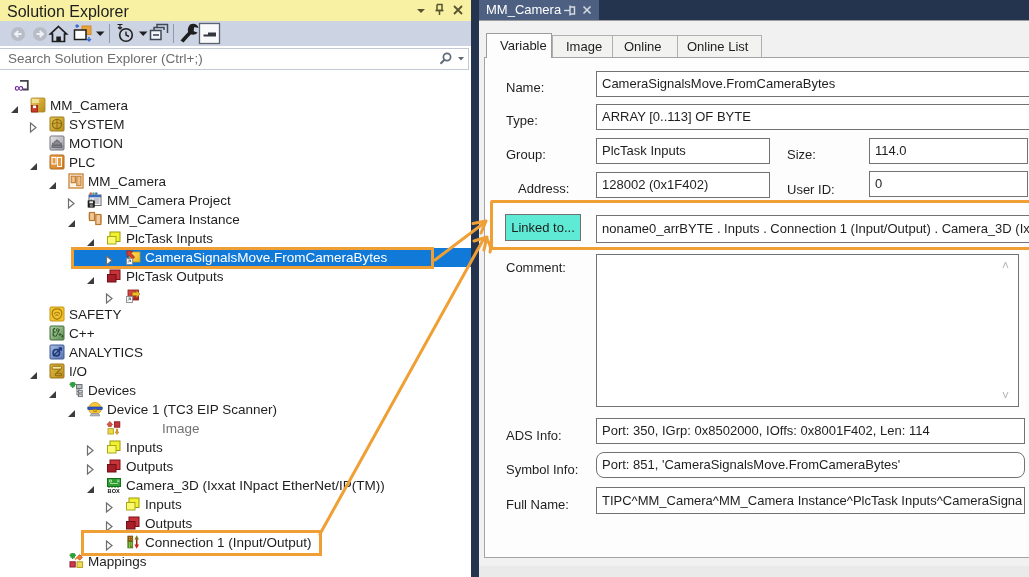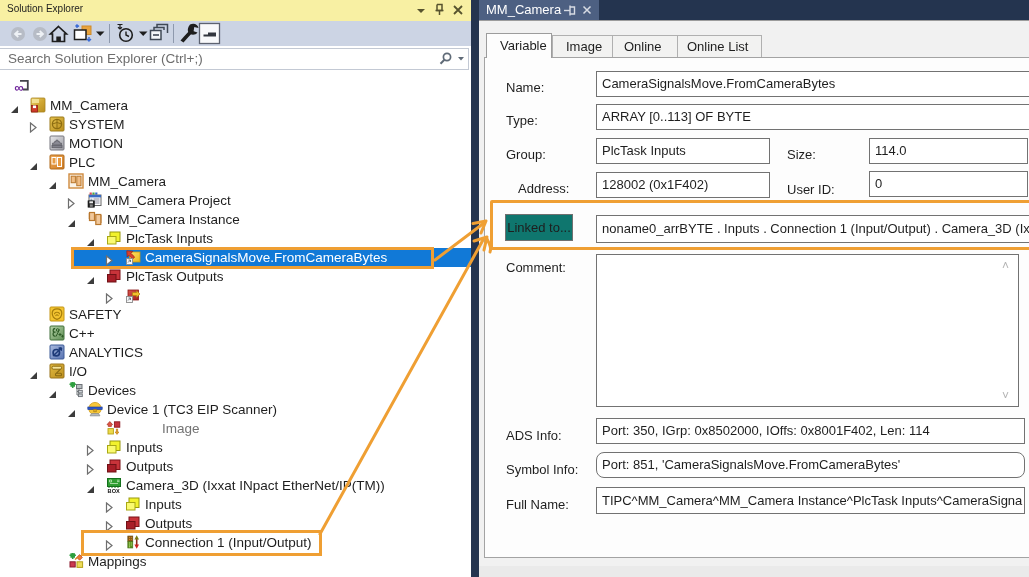--- a/index.html
+++ b/index.html
@@ -6,21 +6,21 @@
  font-family:"Liberation Sans",sans-serif;background:#fff;}
 .abs{position:absolute;}
 .row{position:absolute;height:19px;line-height:19px;font-size:13.5px;color:#1e1e1e;white-space:nowrap;}
 .ic{position:absolute;width:16px;height:16px;}
 .fld{position:absolute;background:#fff;border:1px solid #727272;font-size:13px;color:#1e1e1e;
  line-height:24px;padding-left:5px;white-space:nowrap;overflow:hidden;}
 .lbl{position:absolute;font-size:13px;color:#1e1e1e;white-space:nowrap;}
 </style></head><body>
 
 <div class="abs" style="left:0;top:0;width:471px;height:21px;background:#f8f0a3;border-bottom:1px solid #eee39a;"></div>
-<div class="abs" style="left:7px;top:3px;font-size:10px;color:#1e1e1e;">Solution Explorer</div>
+<div class="abs" style="left:7px;top:3px;font-size:16px;color:#1e1e1e;">Solution Explorer</div>
 <svg class="abs" style="left:414px;top:0px" width="56" height="21" viewBox="0 0 56 21">
 <path d="M3 9 L11 9 L7 13 Z" fill="#57532e"></path>
 <g stroke="#57532e" stroke-width="1.5" fill="none">
 <path d="M23 4.5 L28 4.5 L28 10.5 L23 10.5 L23 4.5 M25.5 10.5 L25.5 15"></path>
 <path d="M21.5 10.5 L29.5 10.5"></path>
 </g>
 <path d="M40 6 L48 14 M48 6 L40 14" stroke="#57532e" stroke-width="1.8"></path>
 </svg>
 <div class="abs" style="left:0;top:21px;width:471px;height:25px;background:#ccd4e4;"></div>
 <svg class="abs" style="left:0;top:21px" width="471" height="25" viewBox="0 0 471 25">
@@ -432,21 +432,21 @@
 <div class="lbl" style="left:506px;top:497px;">Full Name:</div>
 <div class="lbl" style="left:787px;top:147px;">Size:</div>
 <div class="lbl" style="left:787px;top:182px;">User ID:</div>
 <div class="fld" style="left:596px;top:71px;width:437px;height:24px;line-height:24px;">CameraSignalsMove.FromCameraBytes</div>
 <div class="fld" style="left:596px;top:104px;width:437px;height:24px;line-height:24px;">ARRAY [0..113] OF BYTE</div>
 <div class="fld" style="left:596px;top:138px;width:167px;height:24px;line-height:24px;">PlcTask Inputs</div>
 <div class="fld" style="left:869px;top:138px;width:152px;height:24px;line-height:24px;">114.0</div>
 <div class="fld" style="left:596px;top:172px;width:167px;height:24px;line-height:24px;">128002 (0x1F402)</div>
 <div class="fld" style="left:869px;top:171px;width:152px;height:24px;line-height:24px;">0</div>
 <div class="abs" style="left:490px;top:200px;width:545px;height:44px;border:3px solid #ef9f33;border-radius:2px;"></div>
-<div class="abs" style="left:505px;top:214px;width:68px;height:27px;background:#0f766e;border:1px solid #707070;box-sizing:border-box;font-size:13px;color:#1e1e1e;text-align:center;line-height:25px;">Linked to...</div>
+<div class="abs" style="left:505px;top:214px;width:76px;height:27px;background:#5eead4;border:1px solid #707070;box-sizing:border-box;font-size:13px;color:#1e1e1e;text-align:center;line-height:25px;">Linked to...</div>
 <div class="fld" style="left:596px;top:215px;width:437px;height:26px;line-height:26px;">noname0_arrBYTE . Inputs . Connection 1 (Input/Output) . Camera_3D (Ix</div>
 <div class="abs" style="left:596px;top:254px;width:421px;height:151px;background:#fff;border:1px solid #727272;"></div>
 <div class="abs" style="left:1002px;top:259px;font-size:12px;color:#b4b4b4;">˄</div>
 <div class="abs" style="left:1002px;top:389px;font-size:12px;color:#b4b4b4;">˅</div>
 <div class="fld" style="left:596px;top:418px;width:422px;height:24px;line-height:24px;">Port: 350, IGrp: 0x8502000, IOffs: 0x8001F402, Len: 114</div>
 <div class="fld" style="left:596px;top:452px;width:422px;height:24px;line-height:24px;border-radius:8px;">Port: 851, 'CameraSignalsMove.FromCameraBytes'</div>
 <div class="fld" style="left:596px;top:487px;width:422px;height:25px;line-height:25px;">TIPC^MM_Camera^MM_Camera Instance^PlcTask Inputs^CameraSigna</div>
 <div class="abs" style="left:71px;top:247px;width:363px;height:22px;border:3px solid #ef9f33;box-sizing:border-box;"></div>
 <div class="abs" style="left:81px;top:530px;width:241px;height:26px;border:3px solid #ef9f33;box-sizing:border-box;"></div>
 <svg class="abs" style="left:0;top:0;pointer-events:none;" width="1029" height="577" viewBox="0 0 1029 577">

